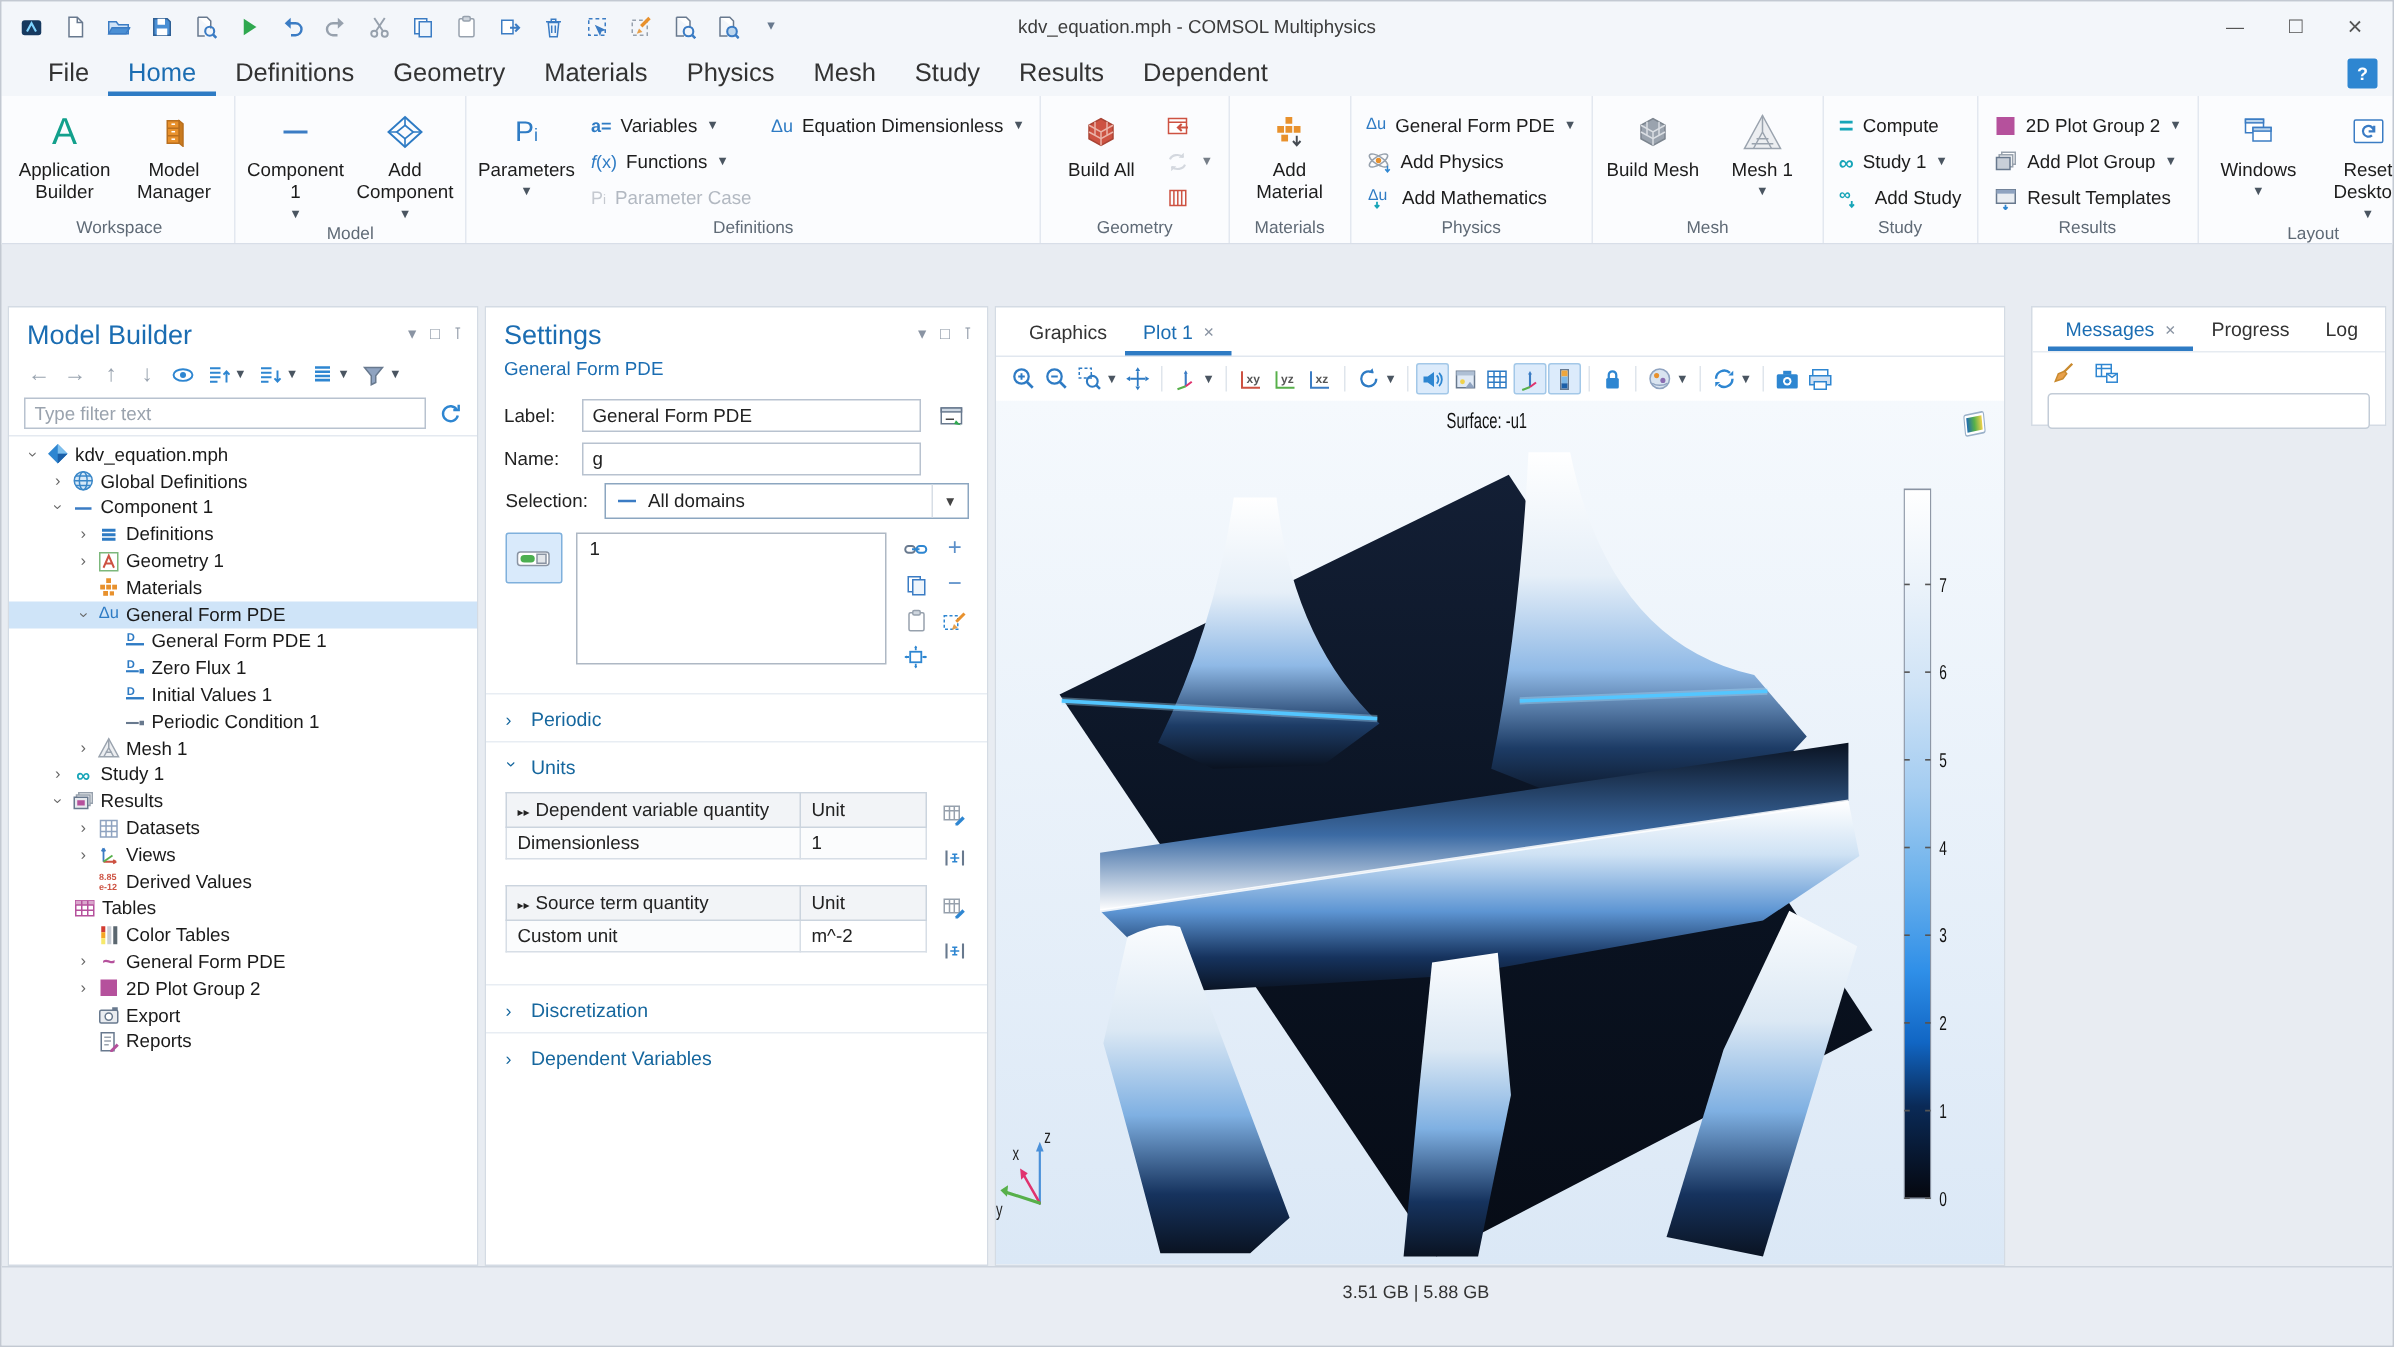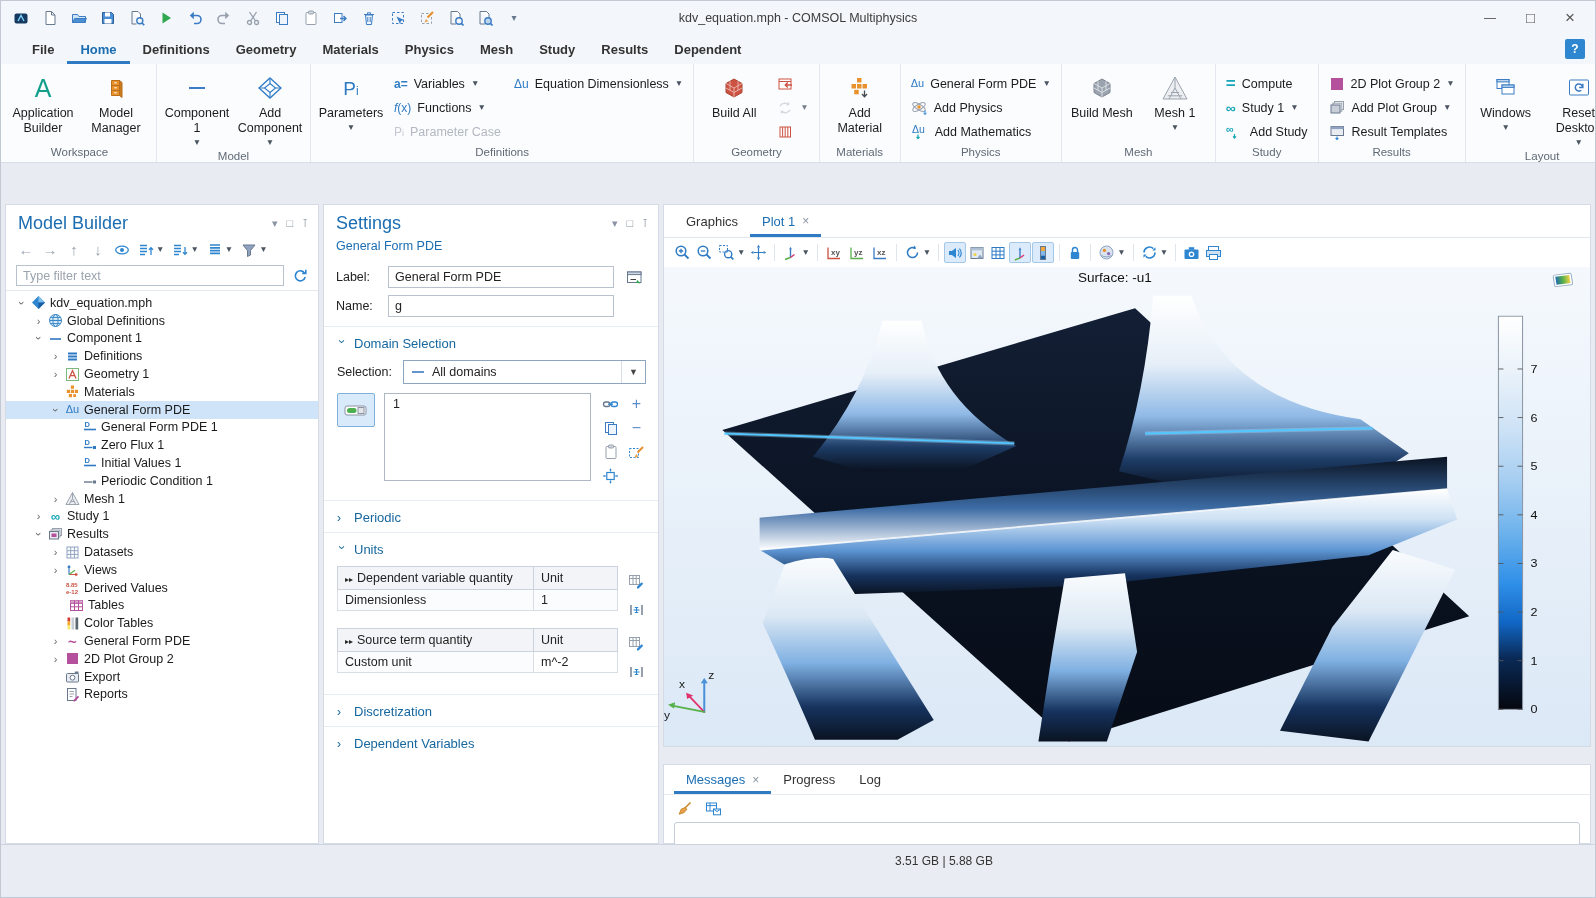--- a/index.html
+++ b/index.html
@@ -9,21 +9,21 @@
   
   .titlebar{height:33px;background:#f3f6fa;display:flex;align-items:center;padding:0 6px;position:relative;flex:0 0 auto;}
   .qat{display:flex;align-items:center;gap:9px;padding-left:4px;}
   .qat .tbtn{width:20px;height:20px;display:flex;align-items:center;justify-content:center;}
   .wtitle{position:absolute;left:50%;top:0;transform:translateX(-50%);height:33px;display:flex;align-items:center;font-size:12.5px;color:#3c3c3c;}
   .wincontrols{margin-left:auto;display:flex;align-items:center;gap:30px;padding-right:14px;color:#555;}
   .wincontrols span{font-size:14px;line-height:1;cursor:default;}
 
   
   .menubar{height:30px;background:#f3f6fa;display:flex;align-items:stretch;padding:0 14px 0 18px;position:relative;flex:0 0 auto;}
-  .mtab{display:flex;align-items:center;padding:0 13px;font-size:13px;color:#333;position:relative;cursor:default;font-weight:bold;}
+  .mtab{display:flex;align-items:center;padding:0 13px;font-size:17px;color:#333;position:relative;cursor:default;}
   .mtab.active{color:#1b6db2;box-shadow:inset 0 -3px 0 #2e7bc4;}
   .helpbtn{position:absolute;right:10px;top:5px;width:20px;height:20px;background:#2e86d1;color:#fff;font-size:12px;font-weight:bold;display:flex;align-items:center;justify-content:center;border-radius:2px;}
 
   
   .ribbon{height:99px;background:#fbfcfe;border-bottom:1px solid #d8dee8;display:flex;align-items:stretch;padding:0 2px;flex:0 0 auto;}
   .rgroup{display:flex;flex-direction:column;border-right:1px solid #e3e8f0;padding:0 5px;}
   .rcells{flex:1;display:flex;align-items:flex-start;gap:3px;padding-top:5px;}
   .rcaption{text-align:center;font-size:11.5px;color:#5f6a76;padding:1px 2px 4px;}
   .rlarge{width:70px;display:flex;flex-direction:column;align-items:center;gap:2px;padding:3px 2px;font-size:12.5px;color:#1c1c1c;text-align:center;line-height:1.18;border-radius:2px;}
   .rlarge .ric{height:32px;display:flex;align-items:center;justify-content:center;}
@@ -31,21 +31,21 @@
   .rsmall{display:flex;align-items:center;gap:6px;font-size:12.5px;color:#1c1c1c;height:23px;padding:0 5px;border-radius:2px;white-space:nowrap;}
   .rsmall.disabled,.rsmall.disabled .ic{color:#9aa2ad;opacity:.75;}
   .caret{font-size:8.5px;color:#4a5561;line-height:1;}
   .ic{display:inline-flex;align-items:center;justify-content:center;line-height:1;}
 
   
   .main{flex:1;display:flex;gap:4px;padding:3px 4px 0 4px;min-height:0;margin-top:38px;}
   .panel{background:#fff;border:1px solid #d4dbe4;display:flex;flex-direction:column;min-height:0;}
   .mb-panel{width:314px;flex:0 0 auto;}
   .set-panel{width:336px;flex:0 0 auto;}
-  .right-col{flex:1;display:flex;flex-direction:column;gap:17px;min-width:0;}
+  .right-col{flex:1;display:flex;flex-direction:row;gap:17px;min-width:0;}
   .gfx-panel{flex:1;min-height:0;}
   .msg-panel{height:80px;flex:0 0 auto;}
 
   .phead{display:flex;align-items:center;padding:8px 10px 0 12px;}
   .ptitle{font-size:18px;color:#1b6db2;}
   .pctrl{margin-left:auto;display:flex;align-items:center;gap:9px;color:#8a94a3;}
   .pctrl span{font-size:11px;line-height:1;}
 
   
   .mbtoolbar{display:flex;align-items:center;gap:4px;padding:5px 8px 3px 10px;}
@@ -856,21 +856,21 @@
             <span class="tico">
               <span class="ic">
                 <svg width="16" height="15" viewBox="0 0 16 15" fill="none">
                   <text x="1" y="6.5" font-size="6" font-weight="bold" fill="#cd5242" font-family="Liberation Sans,sans-serif">8.85</text>
                   <text x="1" y="13.5" font-size="6" font-weight="bold" fill="#cd5242" font-family="Liberation Sans,sans-serif">e-12</text>
                 </svg>
               </span>
             </span>
     <span class="tlabel">Derived Values</span>
           </div>
-          <div class="trow" style="padding-left:46px">
+          <div class="trow" style="padding-left:26px">
     <span class="texp"></span>
             <span class="tico">
               <span class="ic">
                 <svg width="15" height="15" viewBox="0 0 15 15" fill="none">
                   <rect x="1.5" y="2.5" width="12" height="10" fill="#fff" stroke="#b5519c"></rect>
                   <rect x="1.5" y="2.5" width="12" height="2.8" fill="#d9a7cc"></rect>
                   <path d="M1.5 5.3h12M5.5 2.5v10M9.5 2.5v10M1.5 8.8h12" stroke="#b5519c"></path>
                 </svg>
               </span>
             </span>
@@ -961,24 +961,20 @@
               <path d="M4.5 10.5h5.5" stroke="#444"></path>
               <path d="M14.5 14.5l-4.5-.8 1.3-2.6z" fill="#2fa84f"></path>
             </svg>
           </span>
       </div>
       <div class="frow" style="padding-right:44px;">
         <label>Name:</label>
         <input type="text" value="g" style="">
       </div>
 
-      <div class="sec">
-        <span class="chev open">›</span>
-        <span>Domain Selection</span>
-      </div>
       <div class="selrow">
         <span class="cap">Selection:</span>
         <div class="seldrop">
           <span class="ic">
               <svg width="14" height="10" viewBox="0 0 14 10">
                 <path d="M1 5h12" stroke="#3b7cc4" stroke-width="1.6"></path>
               </svg>
             </span>
           <span>All domains</span>
           <span class="dd">▼</span>

